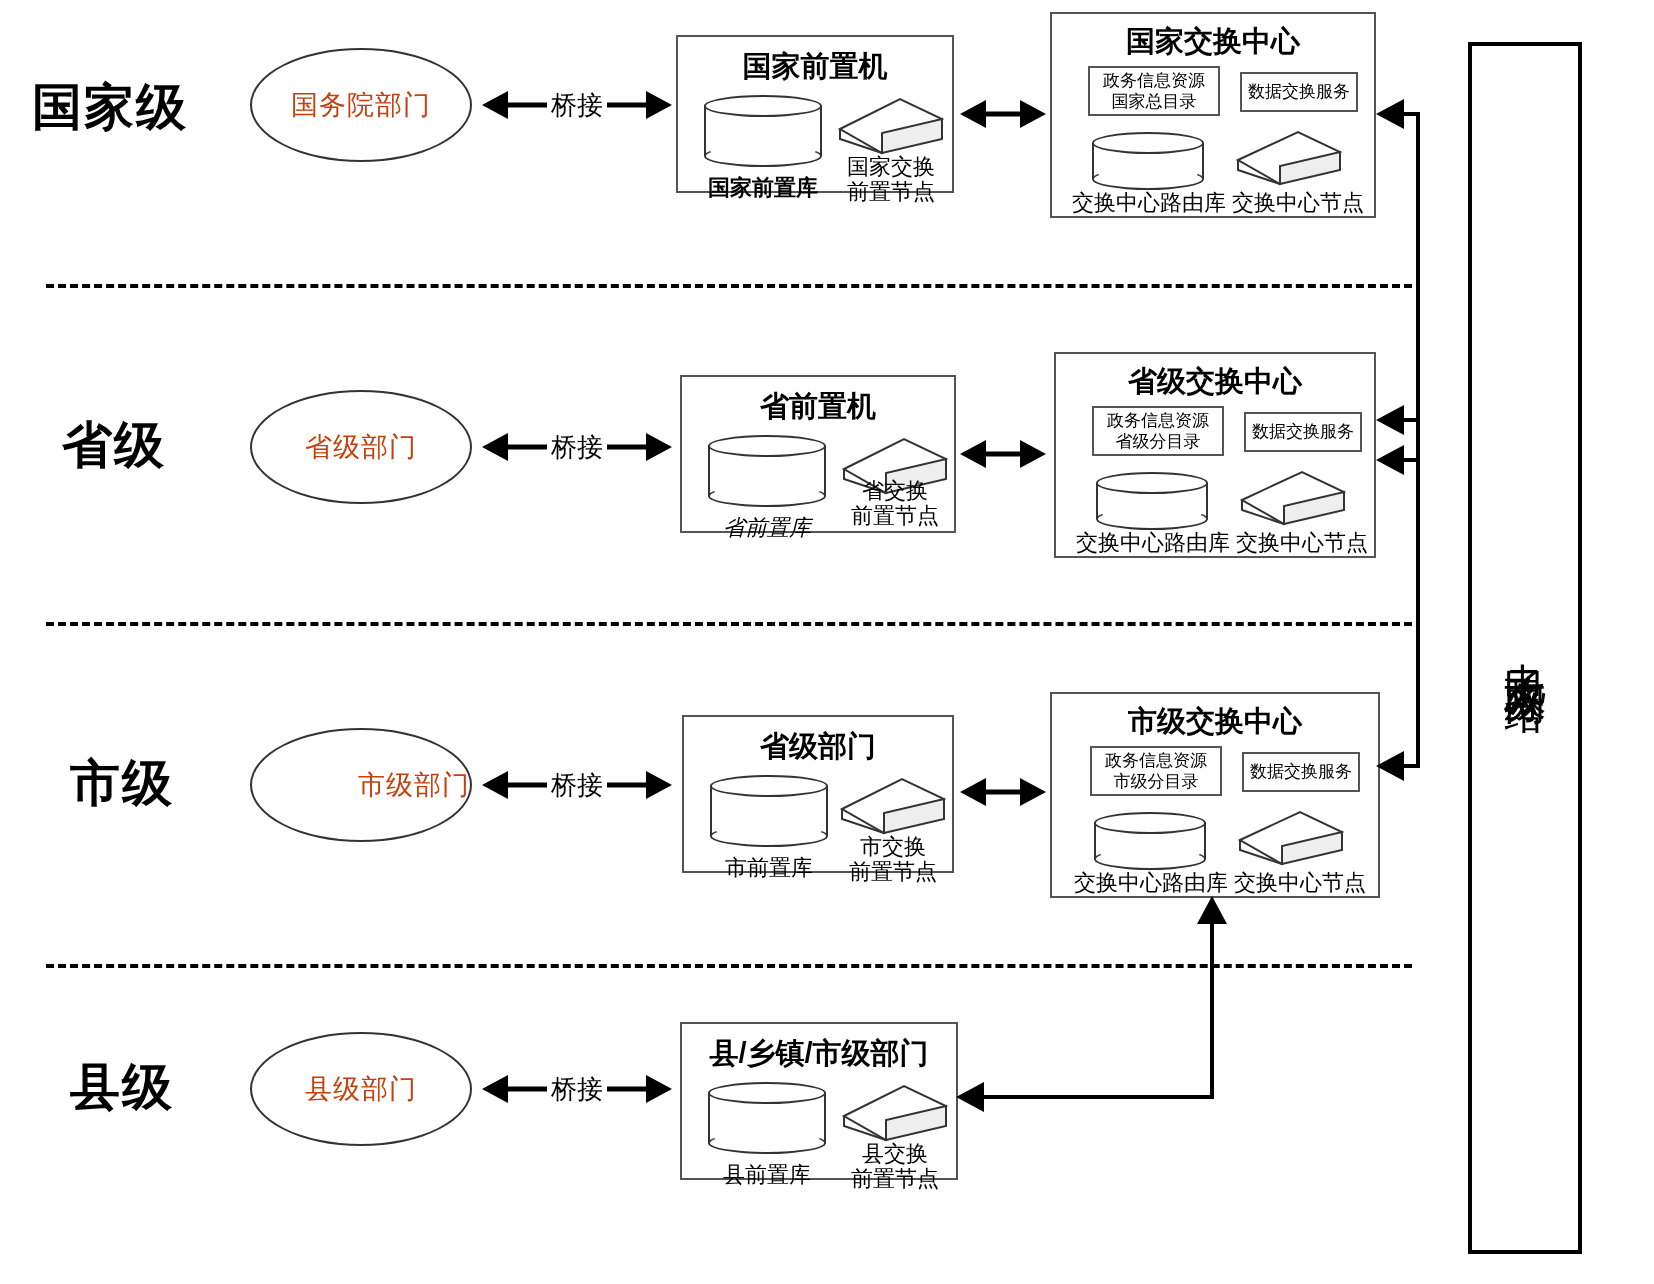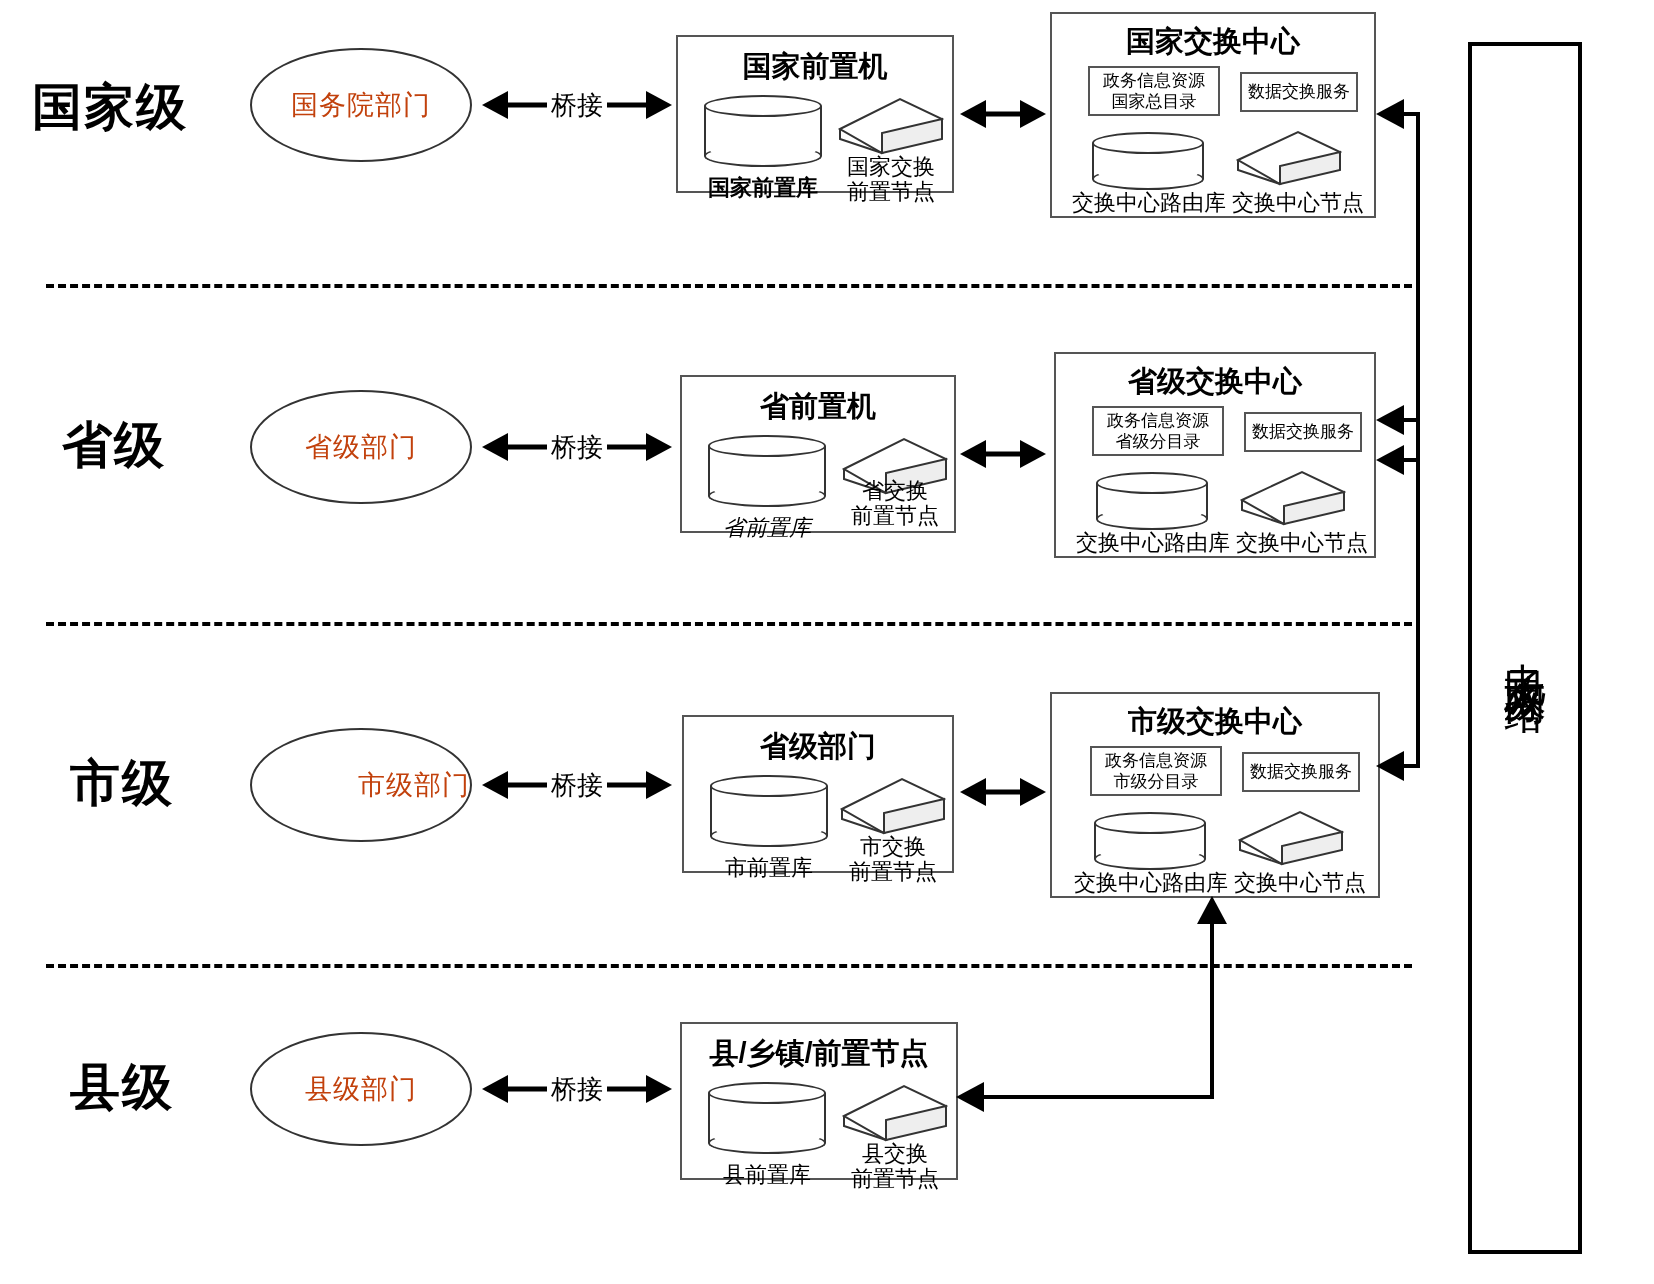--- a/index.html
+++ b/index.html
@@ -433,21 +433,21 @@
       <div class="bar" style="left:24px; right:0;"></div>
     </div>
     <div class="blabel">桥接</div>
     <div class="barrow">
       <div class="ah-right"></div>
       <div class="bar" style="left:0; right:24px;"></div>
     </div>
   </div>
 
   <div class="obox" style="left:680px; top:1022px; width:278px; height:158px;">
-    <div class="btitle" style="top:10px;">县/乡镇/前置节点</div>
+    <div class="btitle" style="top:10px;">县/乡镇/市级部门</div>
     <div class="cyl" style="left:26px; top:58px; width:118px; height:72px;">
       <div class="body"></div>
         <div class="bot"></div>
         <div class="top"></div>
     </div>
     <div class="cap" style="left:18px; top:138px; width:134px;">县前置库</div>
     <div class="slab" style="left:158px; top:54px;">
       <svg width="110" height="70" viewBox="0 0 110 70">
         <polygon points="4,38 64,8 106,28 46,62" fill="#ffffff" stroke="#333" stroke-width="2"></polygon>
         <polygon points="106,28 106,48 46,62 46,42" fill="#eeeeee" stroke="#333" stroke-width="2"></polygon>

